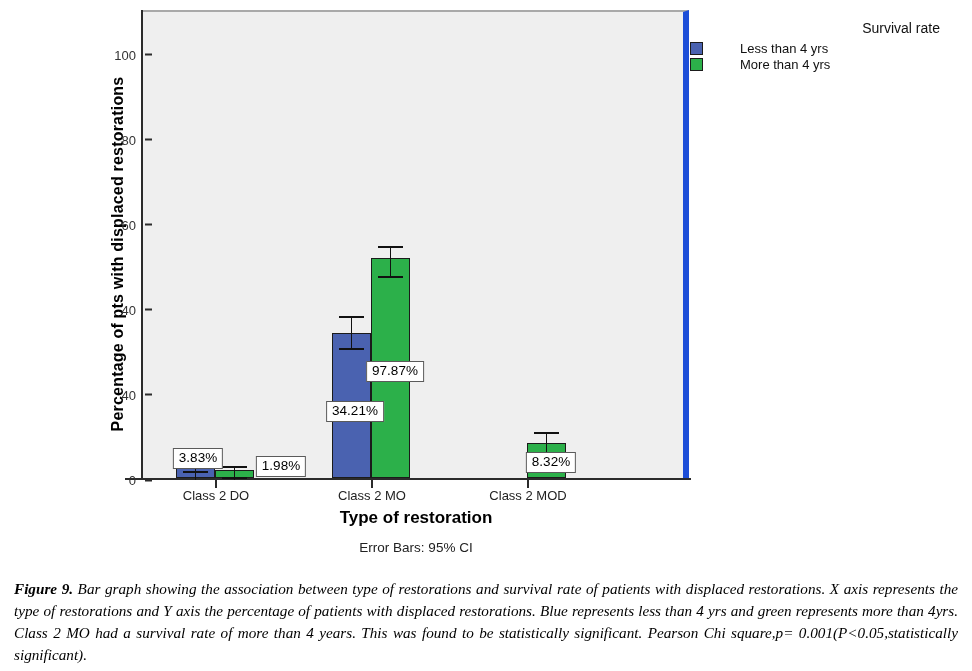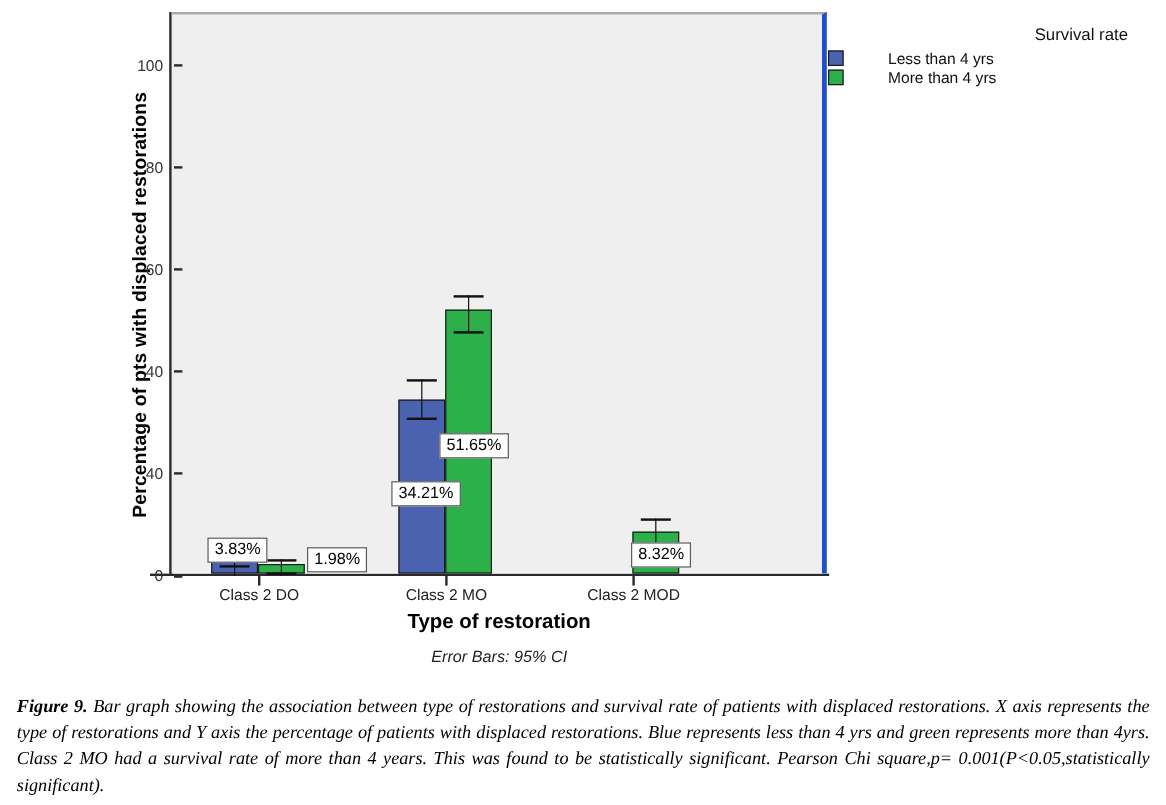--- a/index.html
+++ b/index.html
@@ -42,21 +42,21 @@
 
   
   #plot-frame {
     position: absolute;
     left: 143px;
     top: 10px;
     width: 546px;
     height: 468px;
     background: #efefef;
     border-top: 2px solid #a9a9a9;
-    border-right: 4px solid #1d4ed8;
+    border-right: 6px solid #1d4ed8;
     box-sizing: border-box;
   }
   #y-axis-line {
     position: absolute;
     left: 141px;
     top: 10px;
     width: 3px;
     height: 470px;
     background: #2b2b2b;
   }
@@ -154,21 +154,20 @@
     color: #000;
   }
   #errorbar-note {
     position: absolute;
     left: 143px;
     top: 540px;
     width: 546px;
     text-align: center;
     font-size: 13.5px;
     color: #222;
-    font-style: italic;
   }
 
   
   #legend {
     position: absolute;
     left: 690px;
     top: 12px;
     width: 250px;
     text-align: right;
   }
@@ -266,21 +265,21 @@
 
     <div class="errbar" style="left:208px; top:304.2px; height:32px;"></div>
     <div class="errcap" style="left:208px; top:304.2px;"></div>
     <div class="errcap" style="left:208px; top:336.1px;"></div>
 
     <div class="errbar" style="left:247px; top:233.9px; height:29.8px;"></div>
     <div class="errcap" style="left:247px; top:233.9px;"></div>
     <div class="errcap" style="left:247px; top:263.7px;"></div>
 
     <div class="datalabel" style="left:212px; top:389px;">34.21%</div>
-    <div class="datalabel" style="left:252px; top:349px;">51.65%</div>
+    <div class="datalabel" style="left:252px; top:349px;">97.87%</div>
 
     <div class="bar green" style="left:384px; width:39px; height:35.4px;"></div>
 
     <div class="errbar" style="left:403px; top:419.5px; height:25.5px;"></div>
     <div class="errcap" style="left:403px; top:419.5px;"></div>
     <div class="errcap" style="left:403px; top:443.1px;"></div>
 
     <div class="datalabel" style="left:408px; top:440px;">8.32%</div>
   </div>
 

